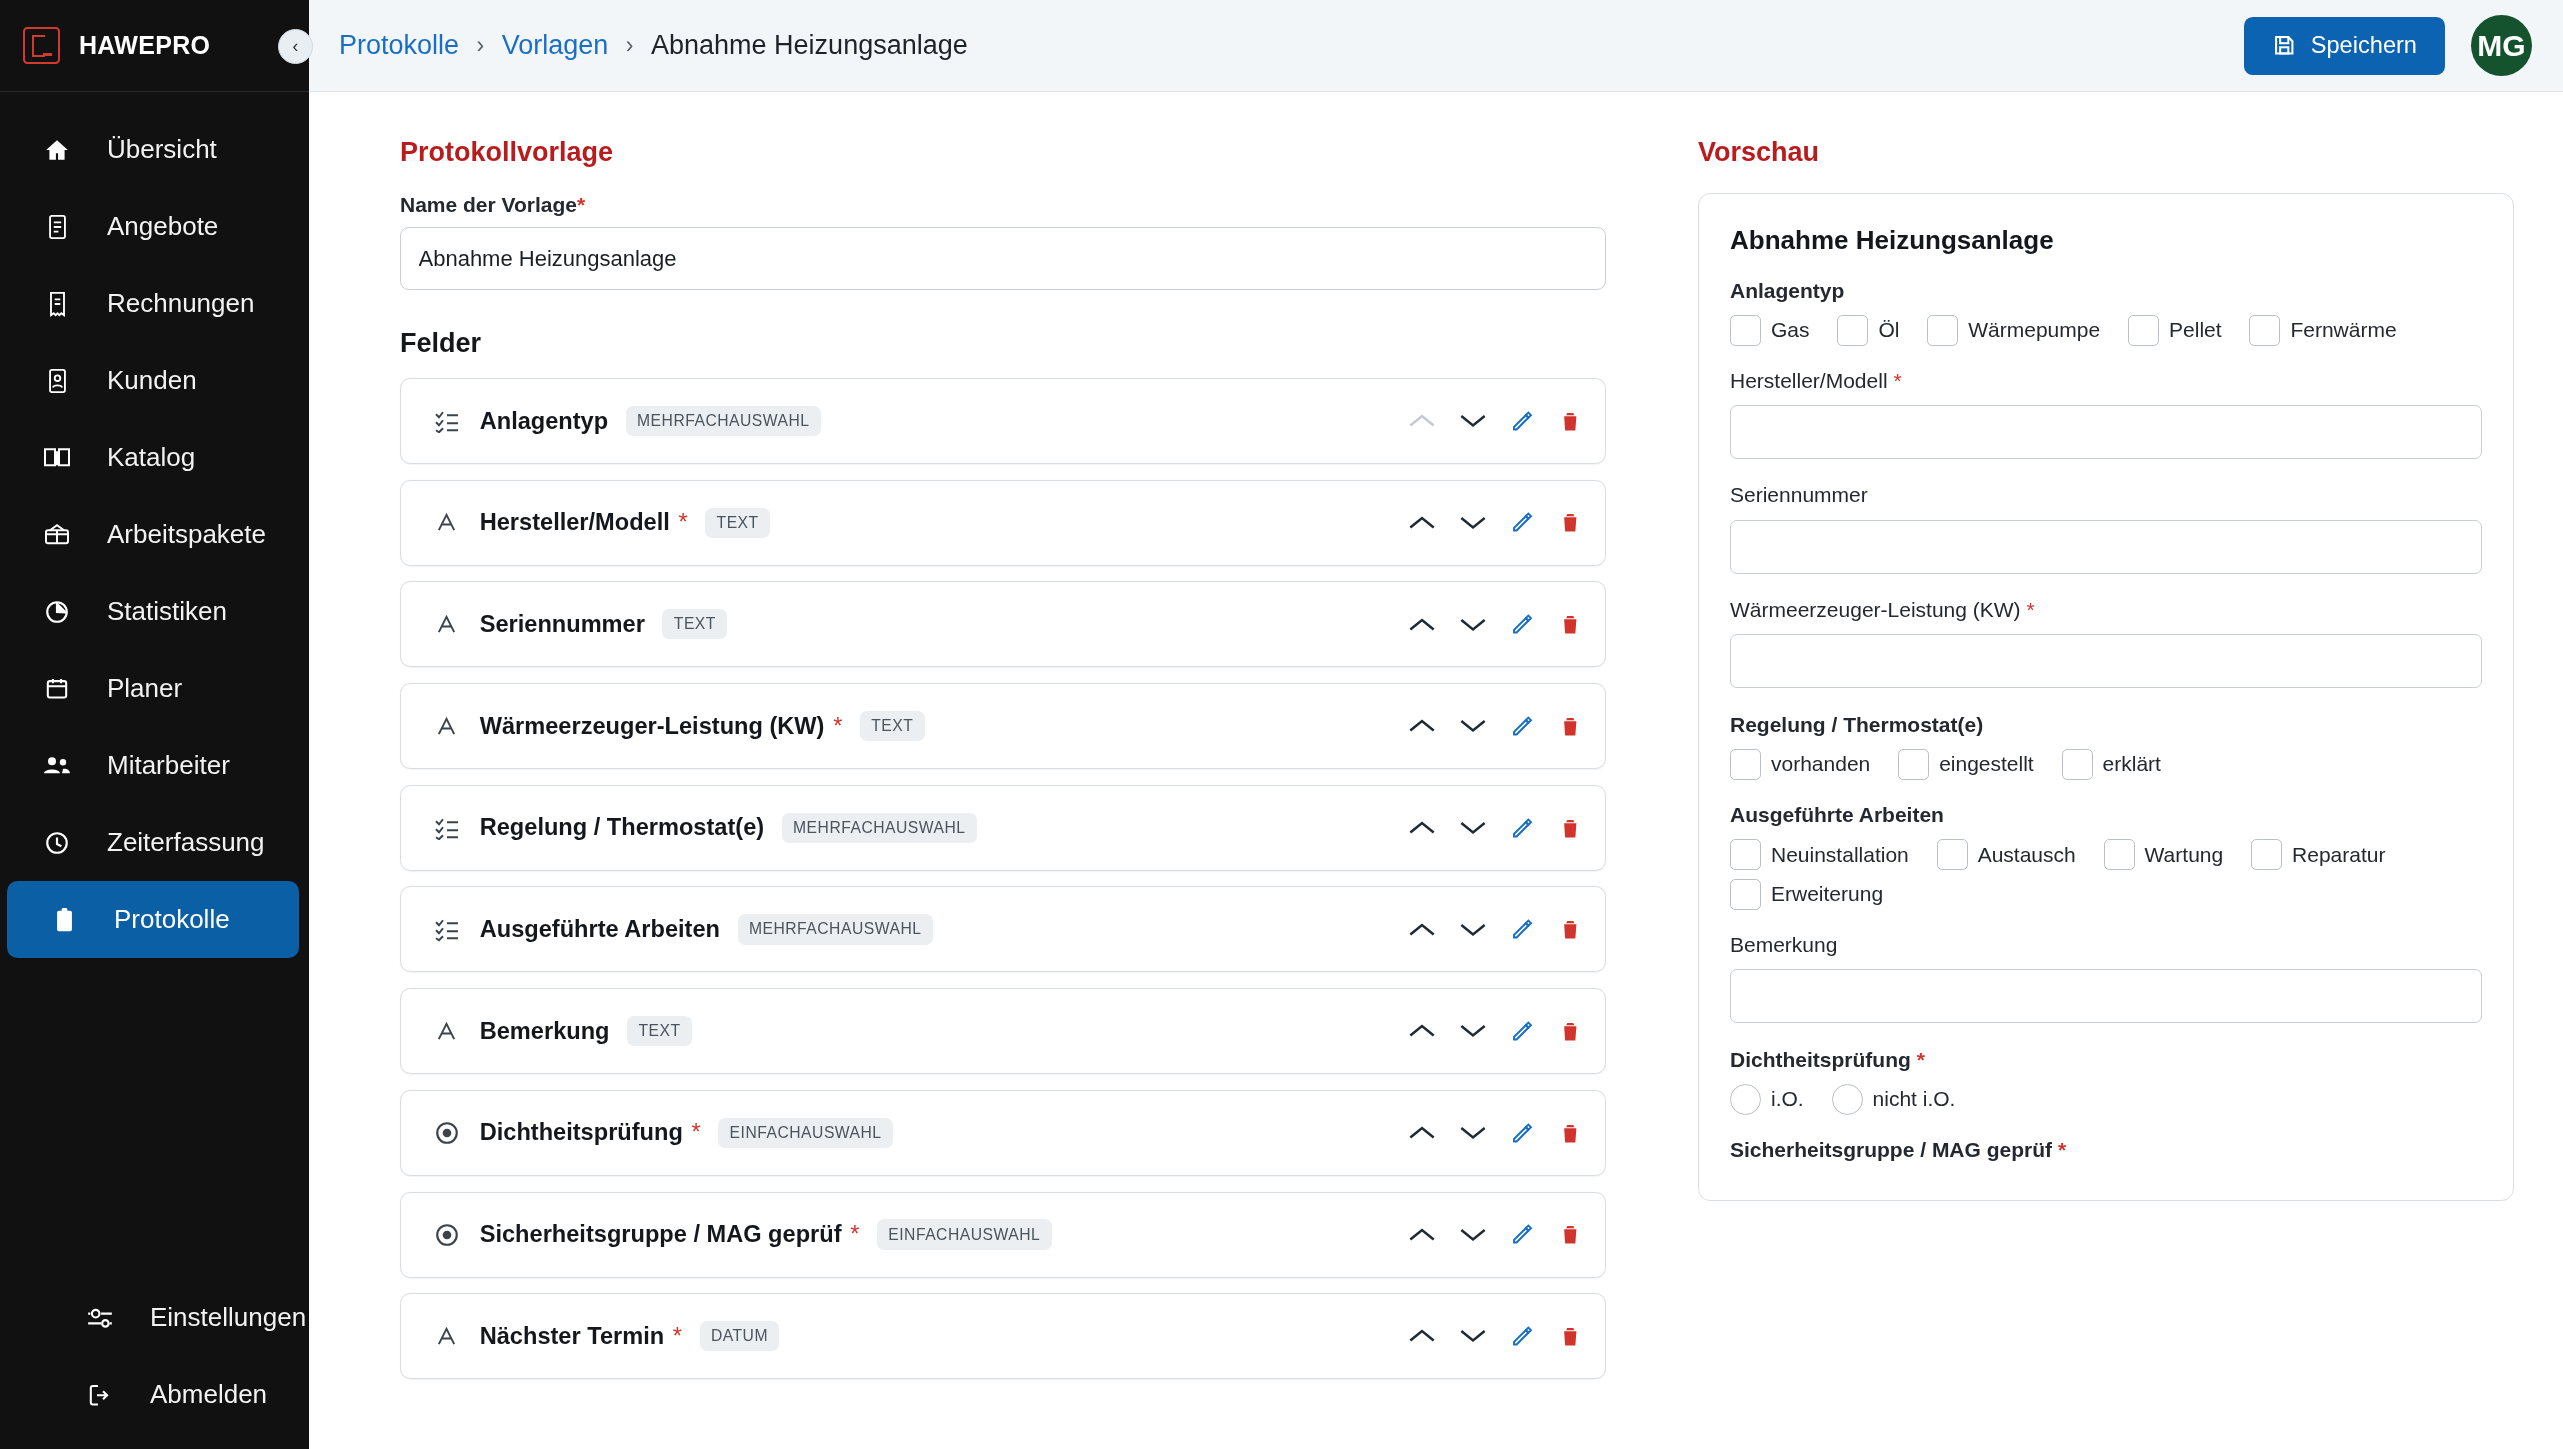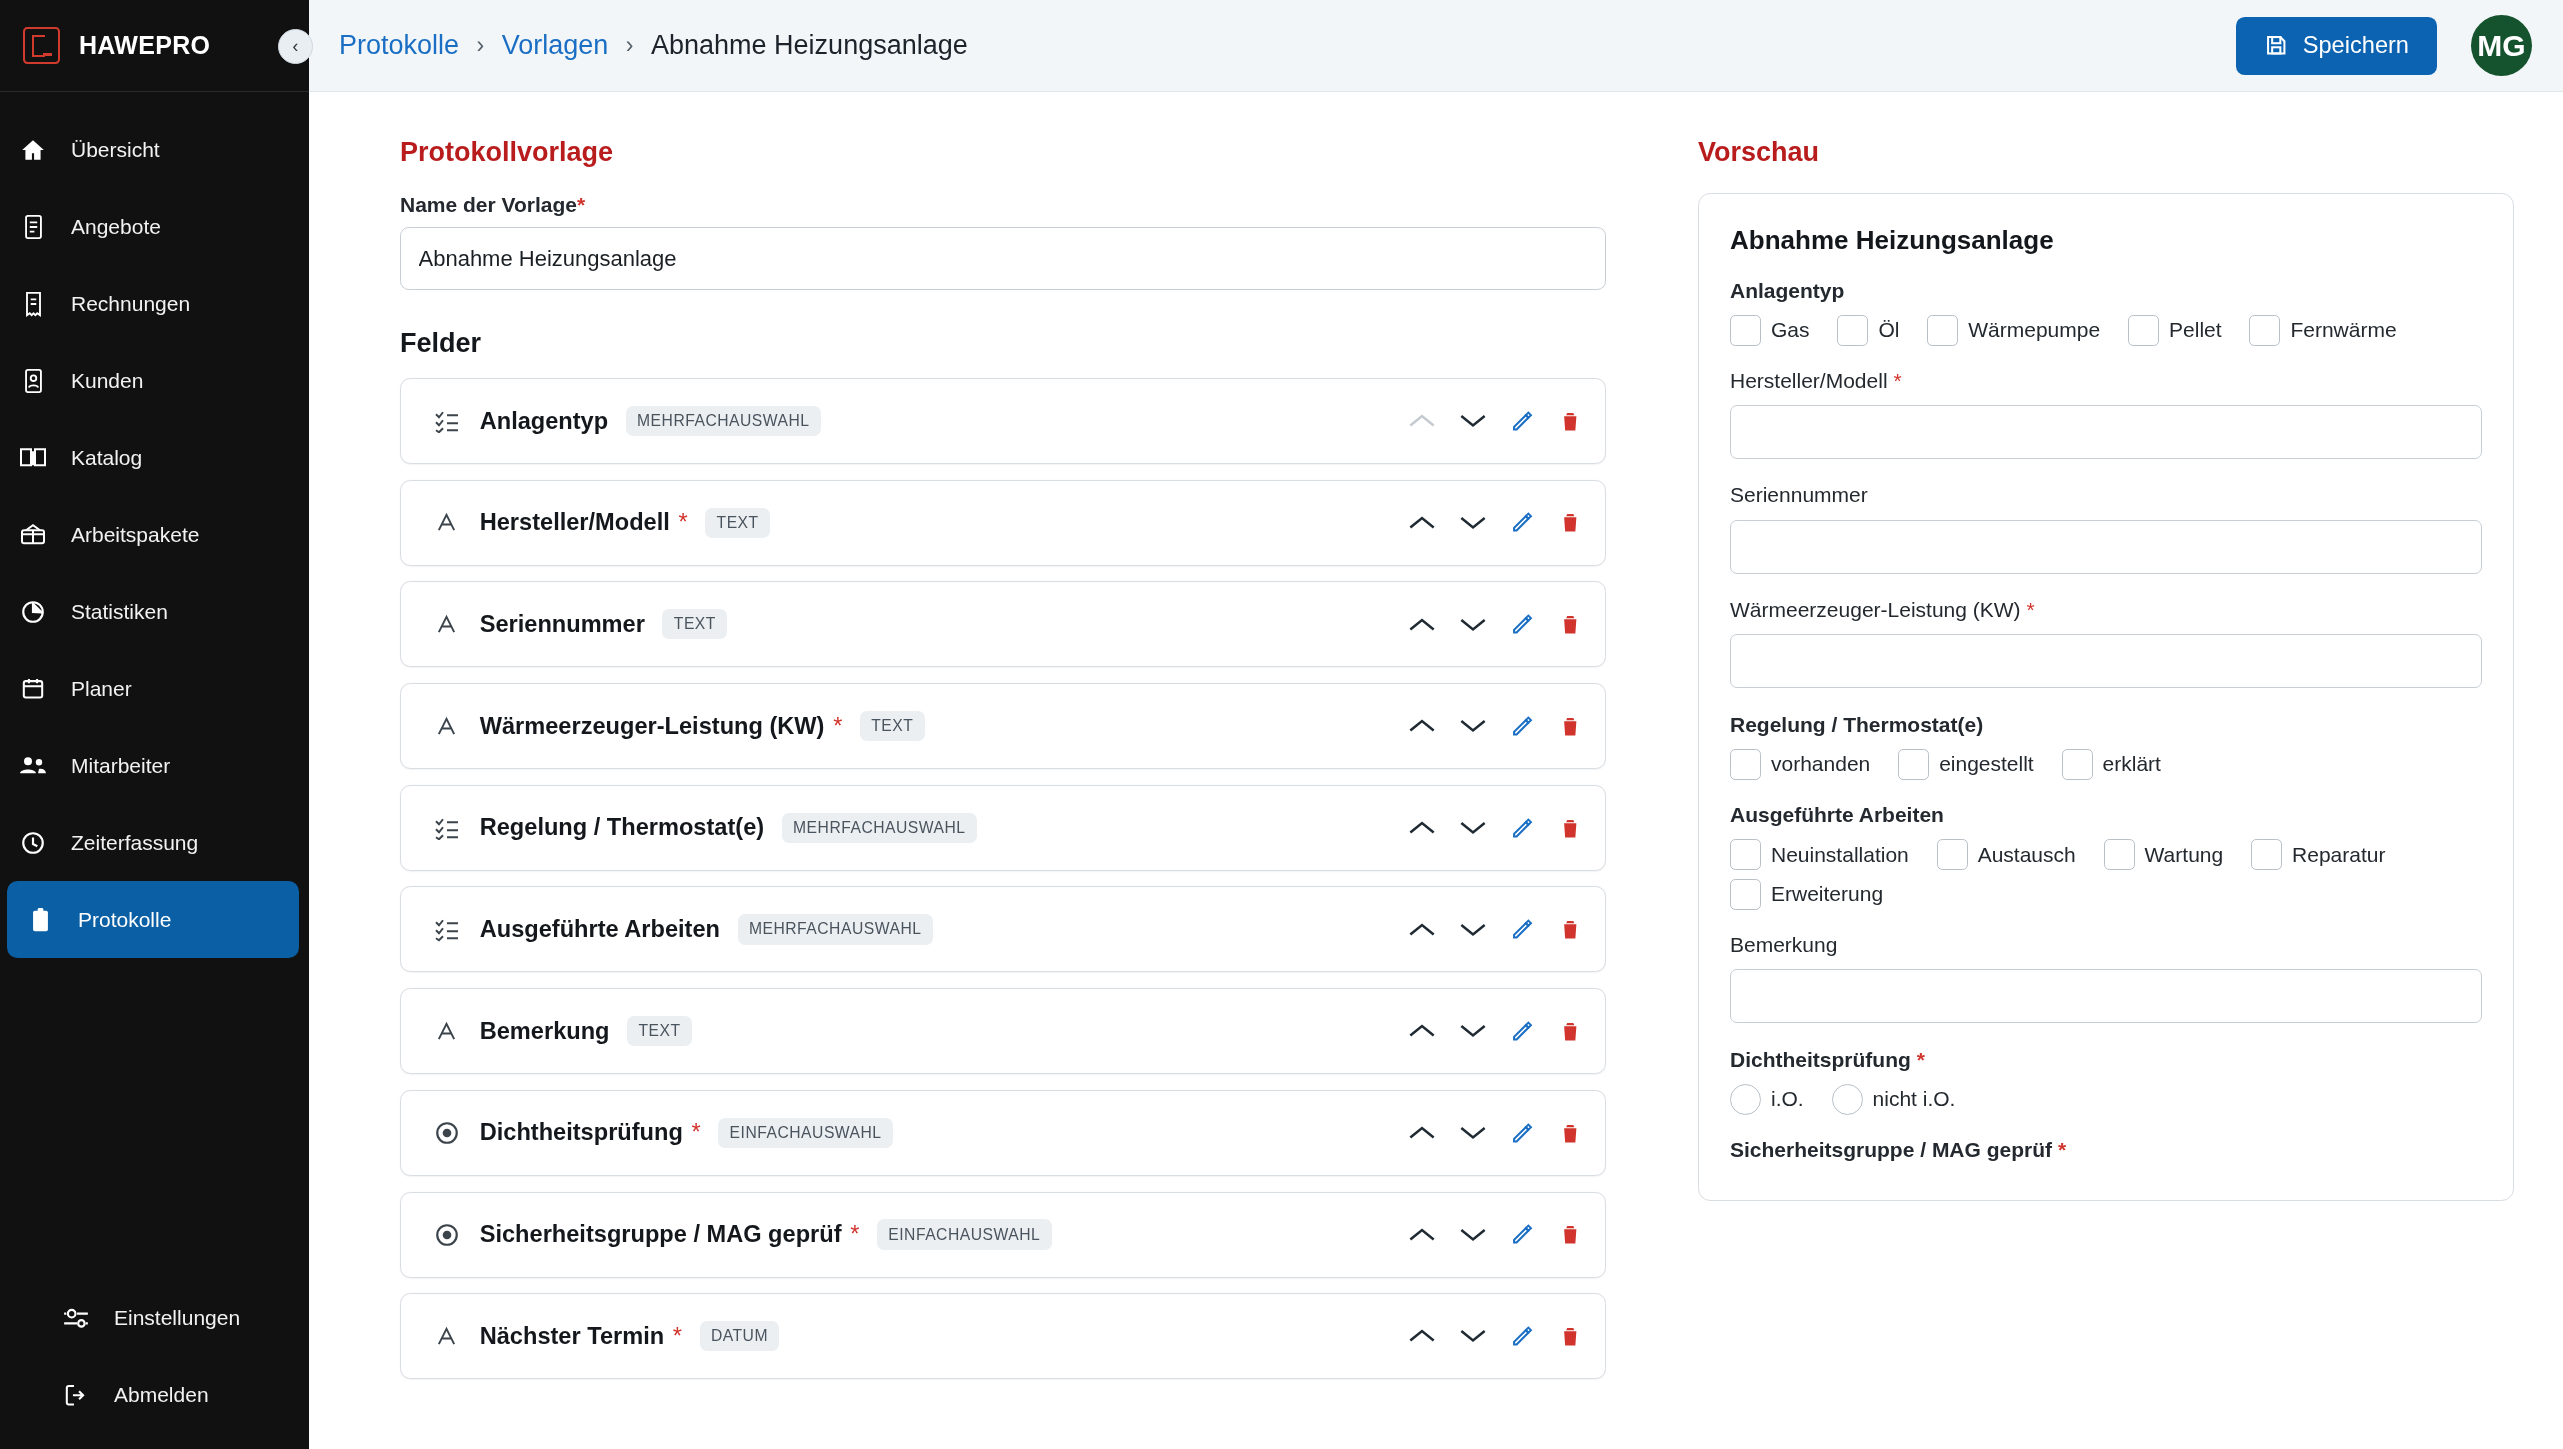--- a/index.html
+++ b/index.html
@@ -41,44 +41,44 @@
   .collapse-btn {
     position: absolute; left: 278px; top: 29px;
     width: 35px; height: 35px; border-radius: 50%;
     background: #e9eef3; border: 0.9px solid #cfd8e0;
     color: #333; display: flex; align-items: center; justify-content: center;
     font-size: 17.5px; z-index: 5; cursor: pointer;
   }
 
   .nav { margin-top: 19px; flex: 1; }
   .nav-item {
-    display: flex; align-items: center; gap: 23px;
-    height: 77px; padding-left: 18px;
-    font-size: 21px; color: #f2f2f2; cursor: pointer;
+    display: flex; align-items: center; gap: 35px;
+    height: 77px; padding-left: 42px;
+    font-size: 26px; color: #f2f2f2; cursor: pointer;
   }
   .nav-item .ico { width: 30px; display: flex; justify-content: center; flex: none; }
   .nav-item.active {
     background: #0b5fa4; margin: 0 10.5px 0 7px; border-radius: 10.5px;
     color: #ffffff;
   }
   .nav-bottom { padding-bottom: 15.7px; margin-left: 43px; }
   .nav-bottom .nav-item { height: 77px; }
   svg { display: block; }
 
   
   .main { flex: 1; display: flex; flex-direction: column; background: #ffffff; }
   .topbar {
     height: 92px; background: #f3f6f9; border-bottom: 0.9px solid #e0e5ea;
     display: flex; align-items: center; padding: 0 31px 0 30px;
   }
   .crumbs { display: flex; align-items: center; gap: 17.5px; font-size: 27px; }
   .crumb-link { color: #1a6fc4; cursor: pointer; }
   .crumb-sep { color: #55606a; font-size: 23px; }
   .crumb-current { color: #1c232a; }
-  .topbar-right { margin-left: auto; display: flex; align-items: center; gap: 34px; }
+  .topbar-right { margin-left: auto; display: flex; align-items: center; gap: 26px; }
   .save-btn {
     background: #0b63b2; color: #fff; border: none; border-radius: 8.7px;
     height: 58px; padding: 0 28px; font-size: 23.6px;
     display: flex; align-items: center; gap: 14px; cursor: pointer;
     font-family: "Liberation Sans", sans-serif;
   }
   .avatar {
     width: 61px; height: 61px; border-radius: 50%; background: #14532d;
     color: #fff; display: flex; align-items: center; justify-content: center;
     font-size: 30px; font-weight: bold; cursor: pointer;

